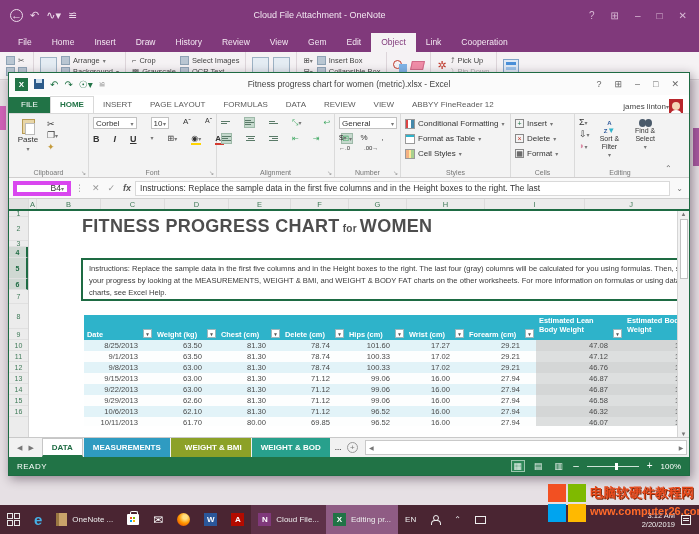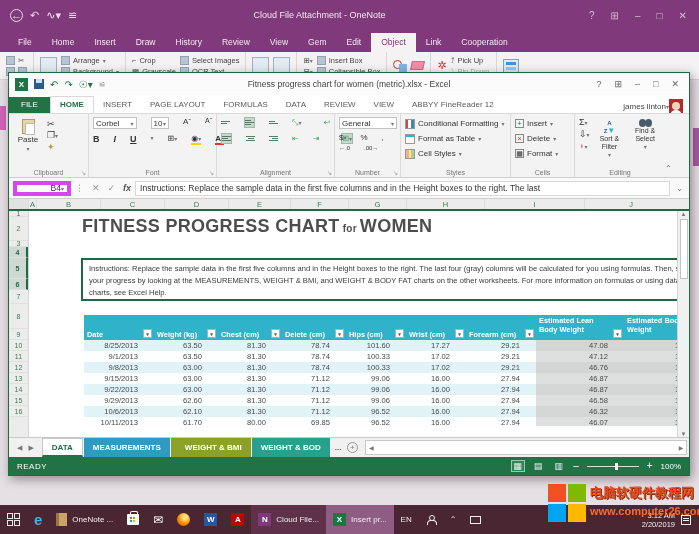--- a/index.html
+++ b/index.html
@@ -827,21 +827,21 @@
       </div>
     <div class="titem">
         <span class="pdf-ic">A</span>
       </div>
     <div class="titem hl1">
       <span class="n-ic">N</span>
       <span>Cloud File...</span>
     </div>
     <div class="titem hl2">
       <span class="x-ic">X</span>
-      <span>Insert pr...</span>
+      <span>Editing pr...</span>
     </div>
     <div class="titem">EN</div>
     <div class="titem">
         <span class="people-ic"></span>
       </div>
     <div class="titem">
         <span class="chev-up">⌃</span>
       </div>
     <div class="titem">
         <span class="disp-ic"></span>

